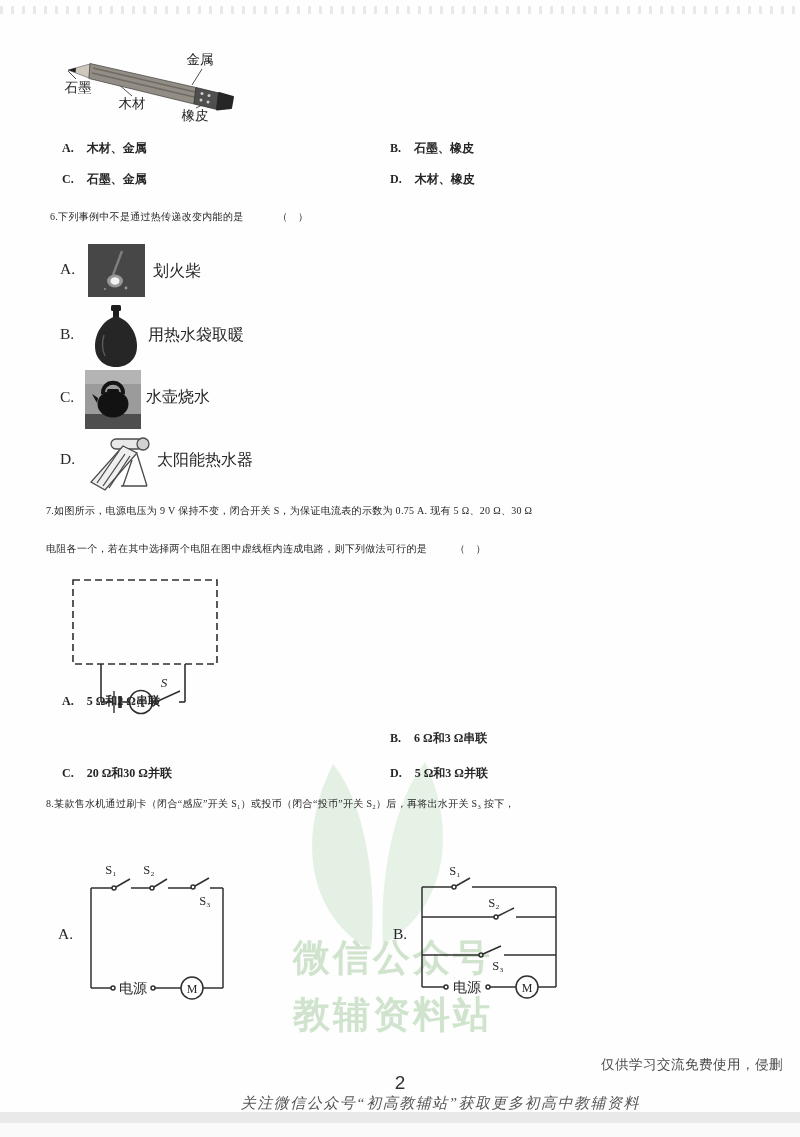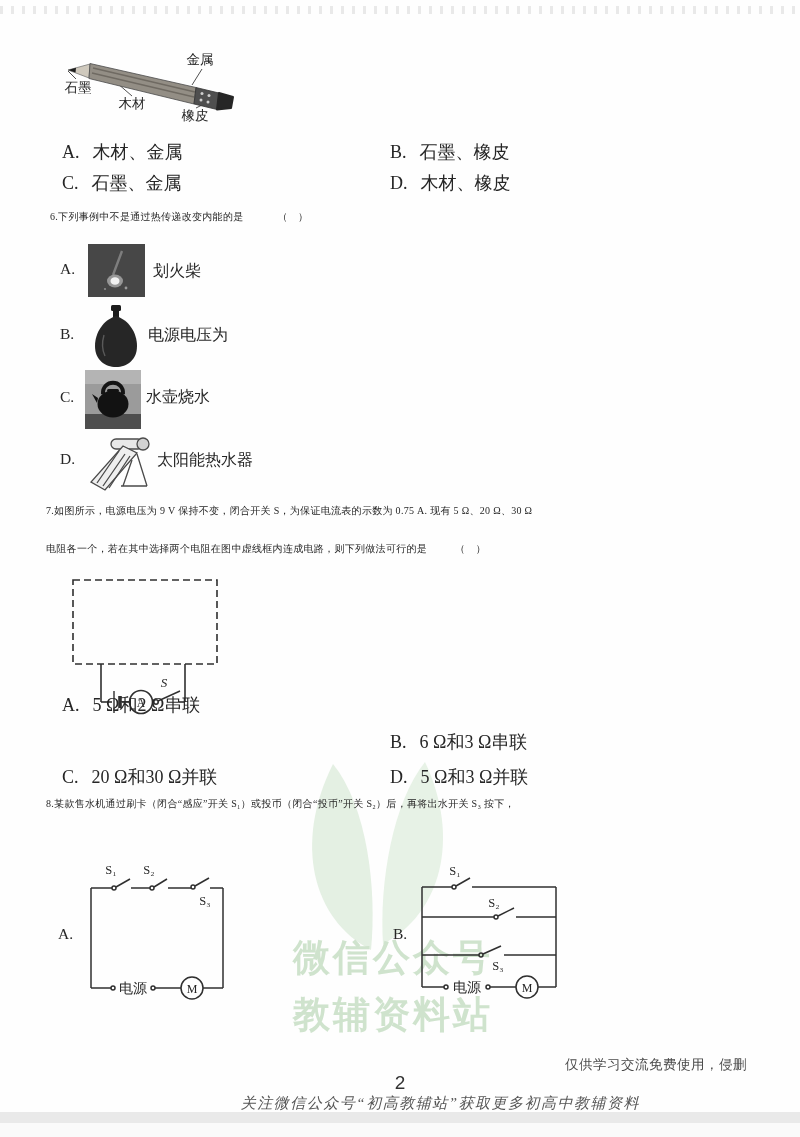--- a/index.html
+++ b/index.html
@@ -5,37 +5,37 @@
   html,body{margin:0;padding:0;background:#ffffff;}
   .page{position:relative;width:800px;height:1137px;background:#fefefe;overflow:hidden;
         font-family:"Liberation Serif","DejaVu Serif",serif;color:#262626;}
   .c{position:absolute;z-index:1;}
   .wm{position:absolute;z-index:0;}
   .perforation{position:absolute;left:0;top:6px;width:800px;height:8px;z-index:0;
      background:repeating-linear-gradient(90deg,#e9e9e9 0 3px,transparent 3px 11px);}
   .stem{font-size:10px;letter-spacing:.3px;white-space:nowrap;}
   .paren{margin-left:28px;}
   .paren.wide{margin-left:34px;}
-  .opt{font-size:18px;white-space:nowrap;}
+  .opt{font-size:12px;white-space:nowrap;font-weight:bold;}
   .opt .okey{margin-right:13px;}
   .optlabel{font-size:15.5px;}
   .caption{font-size:16px;}
   svg{position:absolute;overflow:visible;}
   svg text{font-family:"Liberation Serif","DejaVu Serif",serif;fill:#262626;}
   .fig-label{font-size:13.5px;}
   .sub-label{font-size:12.5px;}
   .cjk-label{font-size:14px;}
   .meter-letter{font-size:11.5px;}
   .motor-letter{font-size:12px;}
   .s-italic{font-size:13px;font-style:italic;}
   .wm-green{position:absolute;z-index:0;font-family:"Liberation Sans",sans-serif;
      font-weight:bold;font-size:37px;letter-spacing:3px;color:#cfe3cd;}
   .wm-site{position:absolute;z-index:0;font-family:"Liberation Sans",sans-serif;
      font-weight:bold;font-size:82px;color:#e3e3e3;letter-spacing:1px;}
-  .license{font-size:13.5px;color:#4a4a4a;letter-spacing:.5px;}
+  .license{font-size:13.5px;color:#4a4a4a;letter-spacing:.5px;margin-left:36px;}
   .pagenum{left:0;top:1072px;width:800px;text-align:center;
      font-family:"Liberation Sans",sans-serif;font-size:19px;color:#333;}
   .banner{left:100px;top:1094px;width:540px;text-align:right;font-style:italic;
      font-size:15px;color:#555;letter-spacing:1.5px;}
   .gray-band{left:0;top:1112px;width:800px;height:11px;background:#e9e9e9;}
   .below-band{left:0;top:1123px;width:800px;height:14px;background:#fafafa;}
 </style>
 </head>
 <body>
 
@@ -106,21 +106,21 @@
   </svg>
   <div class="c caption" style="left:153px;top:261px">划火柴</div>
 
   <div class="c optlabel" style="left:60px;top:325px">B.</div>
   <svg class="c" style="left:92px;top:305px;width:48px;height:63px" viewBox="0 0 48 63">
     <rect x="19" y="0" width="10" height="6" rx="1.5" fill="#1c1c1c"></rect>
     <rect x="21" y="6" width="6" height="6" fill="#1c1c1c"></rect>
     <path d="M24,11 C11,15 3,28 3,41 C3,55 13,62 24,62 C35,62 45,55 45,41 C45,28 37,15 24,11 Z" fill="#262626"></path>
     <path d="M12,30 C10,37 10,45 13,51" stroke="#5a5a5a" stroke-width="1.4" fill="none"></path>
   </svg>
-  <div class="c caption" style="left:148px;top:325px">电源电压为</div>
+  <div class="c caption" style="left:148px;top:325px">用热水袋取暖</div>
 
   <div class="c optlabel" style="left:60px;top:388px">C.</div>
   <svg class="c" style="left:85px;top:370px;width:56px;height:59px" viewBox="0 0 56 59">
     <rect width="56" height="59" fill="#9b9b9b"></rect>
     <rect x="0" y="0" width="56" height="14" fill="#b4b4b4"></rect>
     <rect x="0" y="44" width="56" height="15" fill="#4e4e4e"></rect>
     <path d="M18,24 C17,9 39,9 38,24" stroke="#141414" stroke-width="4" fill="none"></path>
     <ellipse cx="28" cy="34" rx="15.5" ry="13.5" fill="#121212"></ellipse>
     <path d="M13,28 L7,24 L12,33 Z" fill="#121212"></path>
     <rect x="22" y="19" width="12" height="3" rx="1.5" fill="#121212"></rect>

